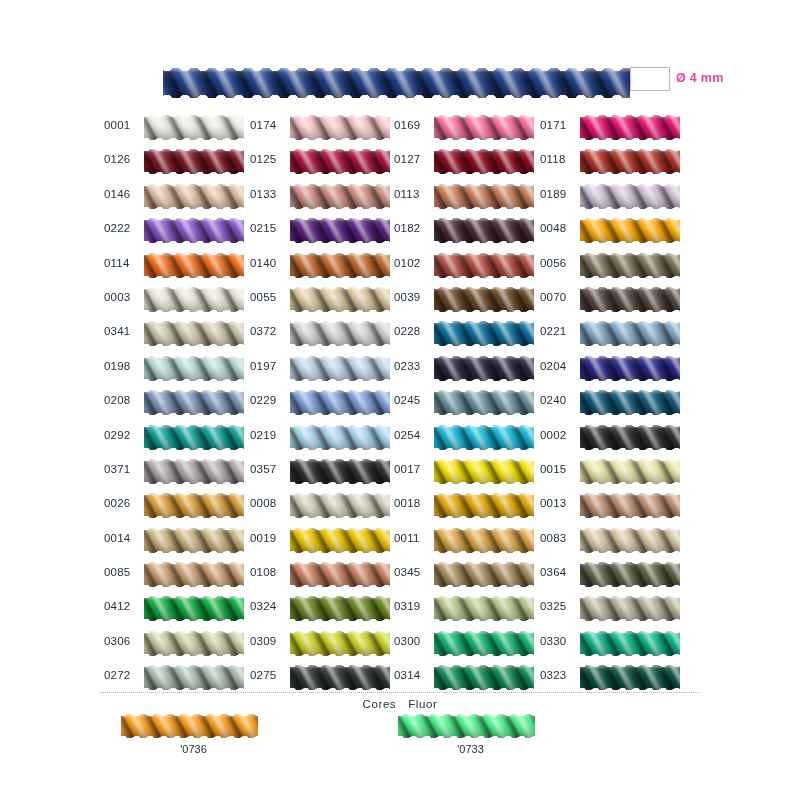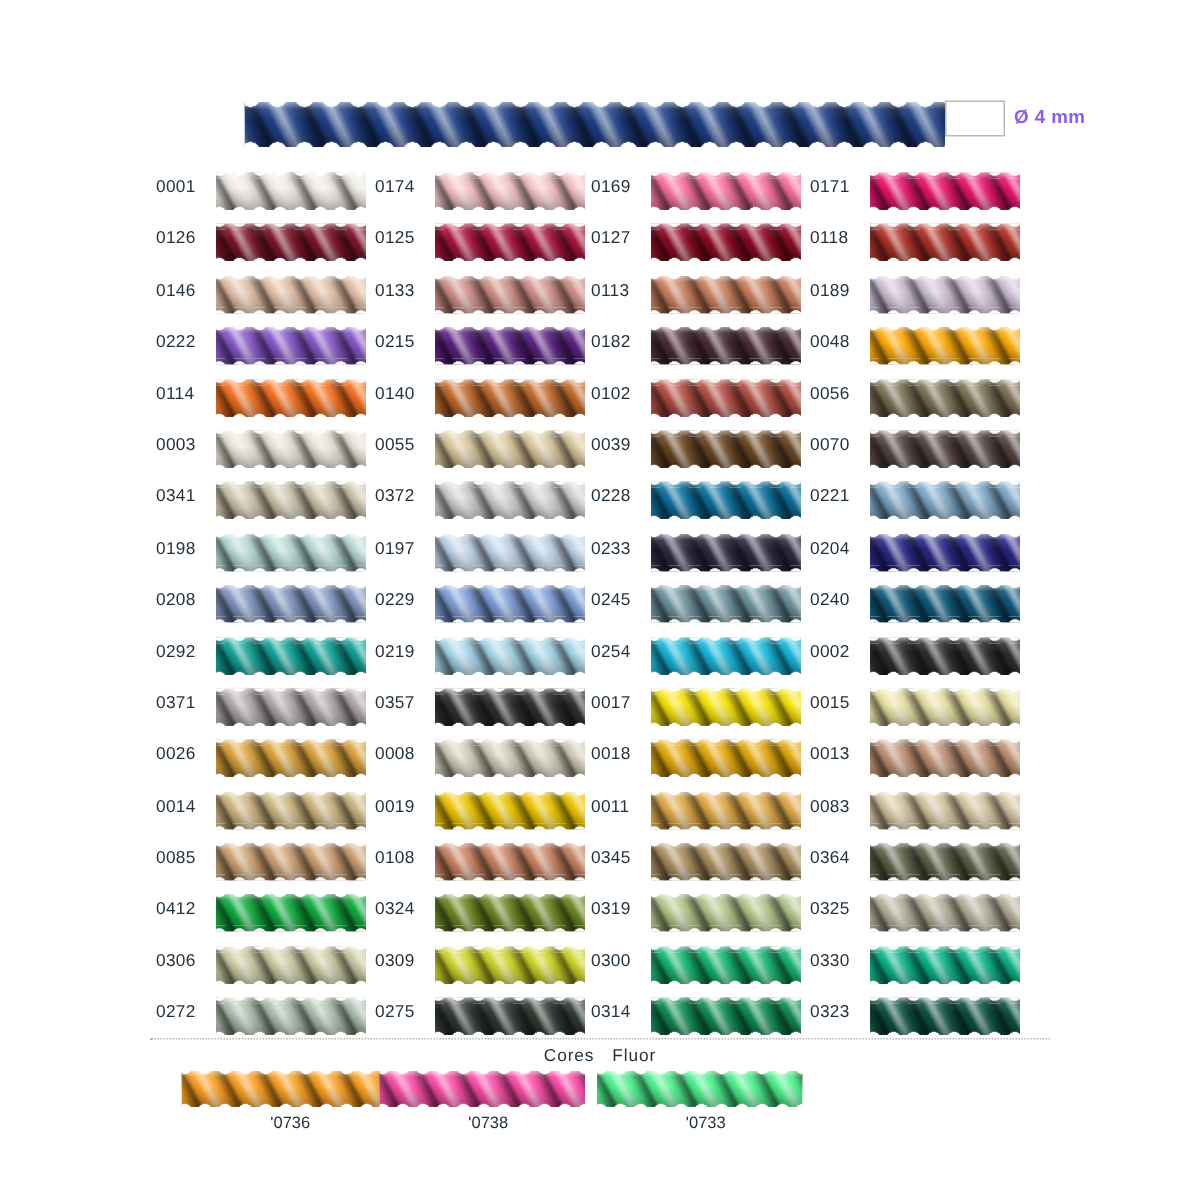--- a/index.html
+++ b/index.html
@@ -19,21 +19,21 @@
   }
   .hdr-rope-wrap{
     position:absolute;left:163px;top:6px;width:467px;height:30px;
   }
   .hdr-endbox{
     position:absolute;left:630px;top:67px;width:40px;height:24px;
     border:1px solid #b9b9b9;background:#ffffff;box-sizing:border-box;
   }
   .hdr-label{
     position:absolute;left:676px;top:71px;
-    font-size:12.5px;font-weight:bold;color:#8b5cf6;letter-spacing:.3px;
+    font-size:12.5px;font-weight:bold;color:#ec4899;letter-spacing:.3px;
     white-space:nowrap;
   }
 
   
   .grid{
     position:absolute;left:0;top:112px;width:672px;
   }
   .row{
     position:relative;height:34.4px;
   }
@@ -1041,32 +1041,20 @@
           <div class="rope">
             <div class="base" style="background:#fb9f22"></div>
             <div class="twist"></div>
             <div class="barrel"></div>
             <div class="edge-top"></div>
             <div class="edge-bot"></div>
           </div>
         </div>
         <div class="fluor-code">'0736</div>
       </div>
-      <div class="fluor-cell f1">
-        <div class="fluor-swatch">
-          <div class="rope">
-            <div class="base" style="background:#fb4ba8"></div>
-            <div class="twist"></div>
-            <div class="barrel"></div>
-            <div class="edge-top"></div>
-            <div class="edge-bot"></div>
-          </div>
-        </div>
-        <div class="fluor-code">'0738</div>
-      </div>
       <div class="fluor-cell f2">
         <div class="fluor-swatch">
           <div class="rope">
             <div class="base" style="background:#4ef08d"></div>
             <div class="twist"></div>
             <div class="barrel"></div>
             <div class="edge-top"></div>
             <div class="edge-bot"></div>
           </div>
         </div>

